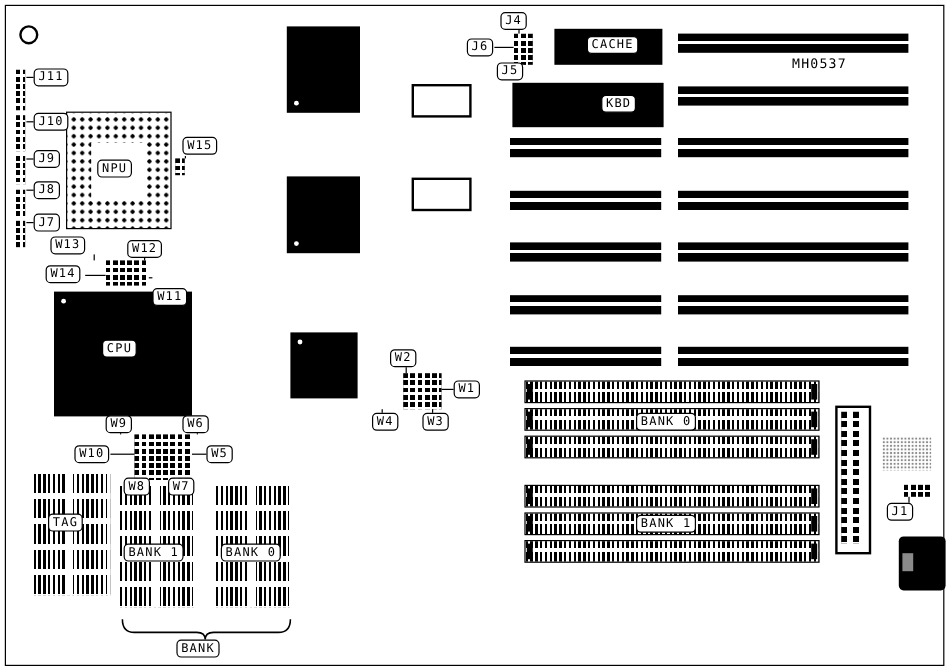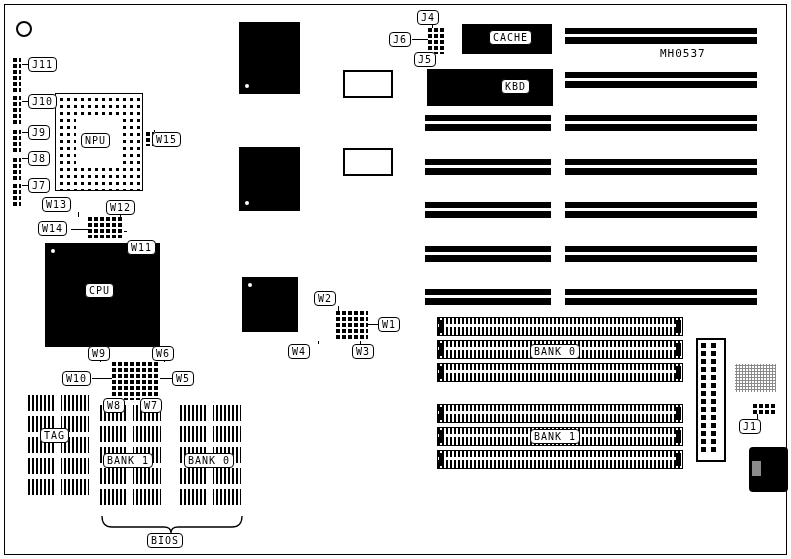--- a/index.html
+++ b/index.html
@@ -66,21 +66,21 @@
 <div class="lbl" style="left:28px;top:57px">J11</div>
 <div class="lbl" style="left:28px;top:94px">J10</div>
 <div class="lbl" style="left:28px;top:125px">J9</div>
 <div class="lbl" style="left:28px;top:151px">J8</div>
 <div class="lbl" style="left:28px;top:178px">J7</div>
 
 <div class="pga" style="left:55px;top:93px;width:86px;height:96px"></div>
 <div class="hollow" style="left:76px;top:119px;width:44px;height:47px"></div>
 <div class="lbl" style="left:81px;top:133px">NPU</div>
 
-<div class="lbl" style="left:152px;top:132px">W15</div>
+<div class="lbl" style="left:152px;top:114px">W15</div>
 <div class="line" style="left:154px;top:130px;width:1px;height:2px"></div>
 <div class="pins" style="left:146px;top:132px;width:8px;height:14px"></div>
 
 <div class="lbl" style="left:42px;top:197px">W13</div>
 <div class="lbl" style="left:106px;top:200px">W12</div>
 <div class="lbl" style="left:38px;top:221px">W14</div>
 <div class="lbl" style="left:127px;top:240px">W11</div>
 <div class="pins" style="left:88px;top:217px;width:36px;height:21px"></div>
 <div class="line" style="left:78px;top:212px;width:1px;height:5px"></div>
 <div class="line" style="left:120px;top:215px;width:1px;height:2px"></div>
@@ -106,39 +106,39 @@
 
 <div class="chips" style="left:28px;top:395px;width:64px;height:101px"></div>
 <div class="lbl" style="left:40px;top:428px">TAG</div>
 <div class="chips" style="left:100px;top:405px;width:64px;height:101px"></div>
 <div class="lbl" style="left:103px;top:453px">BANK 1</div>
 <div class="chips" style="left:180px;top:405px;width:64px;height:101px"></div>
 <div class="lbl" style="left:184px;top:453px">BANK 0</div>
 <svg class="brace" style="left:100px;top:514px" width="146" height="22" viewBox="0 0 146 22">
   <path d="M2,2 Q2,13 12,13 L64,13 Q71,13 71,19 Q71,13 78,13 L132,13 Q142,13 142,2" fill="none" stroke="#000" stroke-width="1.3"></path>
 </svg>
-<div class="lbl" style="left:147px;top:533px">BIOS</div>
+<div class="lbl" style="left:147px;top:533px">BANK</div>
 
 <div class="chip" style="left:239px;top:22px;width:61px;height:72px">
   <div class="dot" style="left:6px;bottom:6px"></div>
 </div>
 <div class="chip" style="left:239px;top:147px;width:61px;height:64px">
   <div class="dot" style="left:6px;bottom:6px"></div>
 </div>
 <div class="chip" style="left:242px;top:277px;width:56px;height:55px">
   <div class="dot" style="left:6px;top:6px"></div>
 </div>
 
 <div class="xtal" style="left:343px;top:70px;width:46px;height:24px"></div>
 <div class="xtal" style="left:343px;top:148px;width:46px;height:24px"></div>
 
 <div class="pins" style="left:336px;top:311px;width:32px;height:30px"></div>
-<div class="lbl" style="left:314px;top:291px">W2</div>
+<div class="lbl" style="left:325px;top:291px">W2</div>
 <div class="lbl" style="left:378px;top:317px">W1</div>
-<div class="lbl" style="left:288px;top:344px">W4</div>
+<div class="lbl" style="left:310px;top:344px">W4</div>
 <div class="lbl" style="left:352px;top:344px">W3</div>
 <div class="line" style="left:338px;top:306px;width:1px;height:5px"></div>
 <div class="line" style="left:368px;top:324px;width:10px;height:1px"></div>
 <div class="line" style="left:318px;top:341px;width:1px;height:3px"></div>
 <div class="line" style="left:360px;top:341px;width:1px;height:3px"></div>
 
 <div class="pins" style="left:428px;top:28px;width:16px;height:26px"></div>
 <div class="lbl" style="left:417px;top:10px">J4</div>
 <div class="lbl" style="left:389px;top:32px">J6</div>
 <div class="lbl" style="left:414px;top:52px">J5</div>

